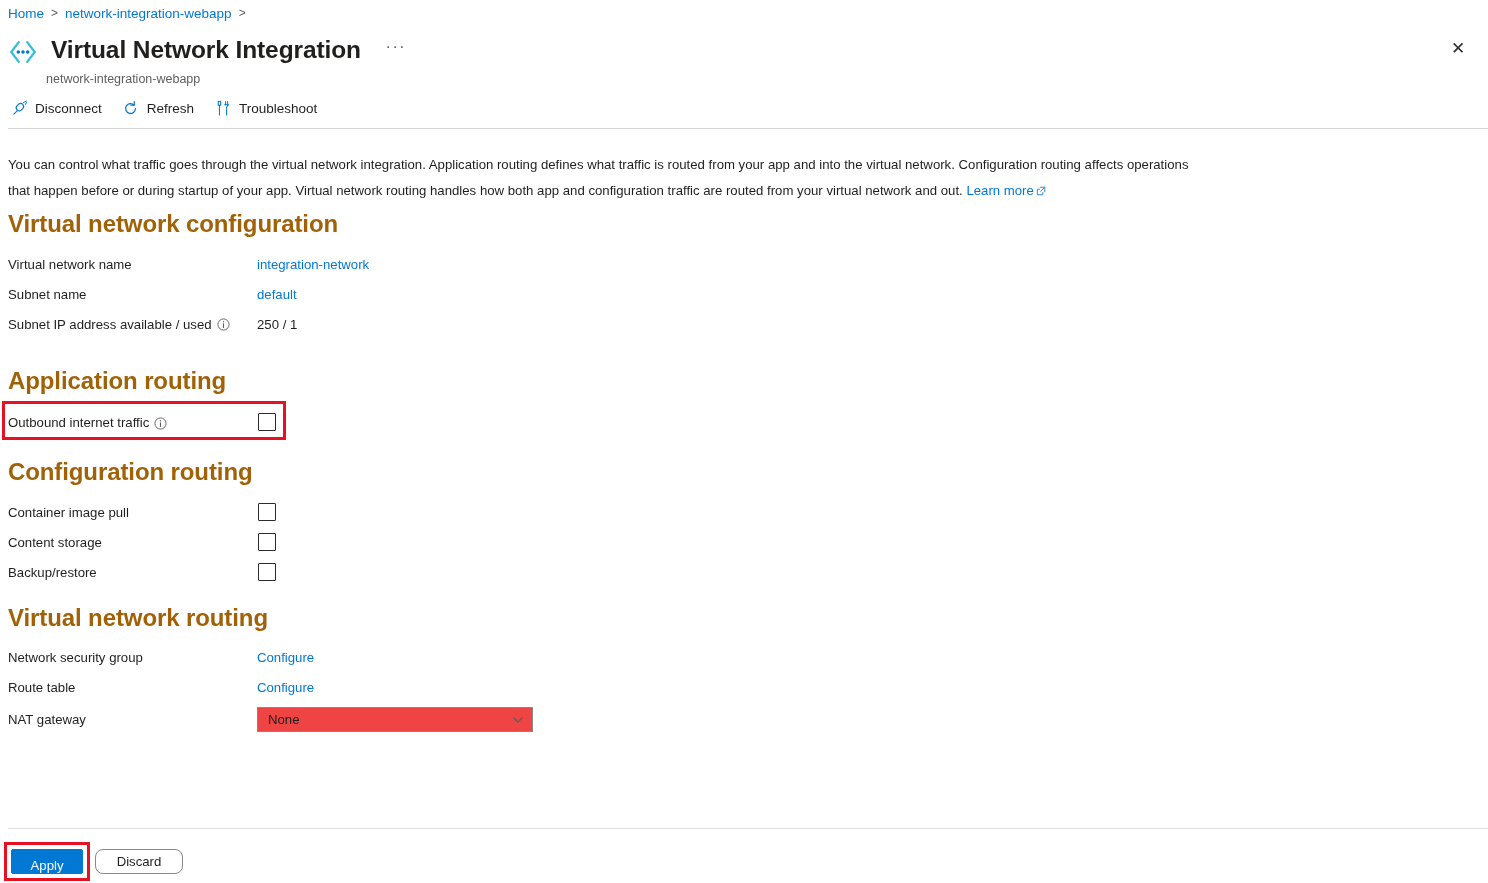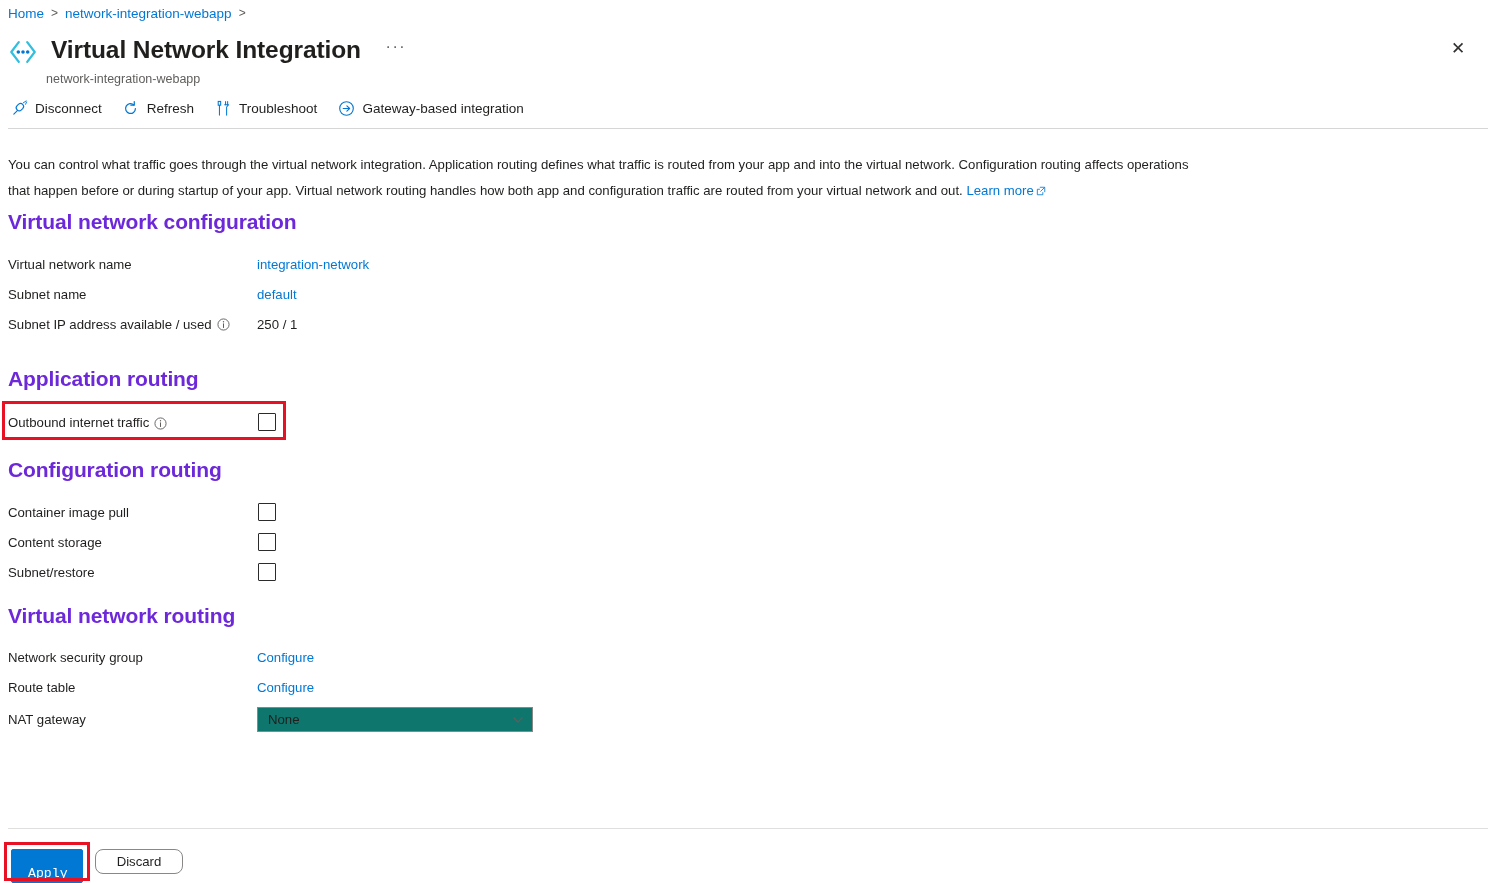--- a/index.html
+++ b/index.html
@@ -157,23 +157,23 @@
     width: 10px;
     height: 10px;
     margin-left: 2px;
     vertical-align: -1px;
   }
 
   
   .sect-head {
     position: absolute;
     left: 8px;
-    font-size: 21px;
+    font-size: 24px;
     font-weight: 600;
-    color: #6d28d9;
+    color: #a16207;
     letter-spacing: -0.1px;
   }
   .row {
     position: absolute;
     left: 8px;
     height: 20px;
     display: flex;
     font-size: 13.2px;
     color: #201f1e;
   }
@@ -235,21 +235,21 @@
     pointer-events: none;
   }
 
   
   .dropdown {
     position: absolute;
     left: 257px;
     width: 276px;
     height: 25px;
     border: 1px solid #8a8886;
-    background: #0f766e;
+    background: #ef4444;
     box-sizing: border-box;
     display: flex;
     align-items: center;
     justify-content: space-between;
     padding: 0 8px 0 10px;
     font-size: 13.2px;
     color: #201f1e;
     cursor: pointer;
   }
   .chev {
@@ -270,23 +270,23 @@
   .btn-apply {
     position: absolute;
     left: 11px;
     top: 849px;
     width: 72px;
     height: 25px;
     background: #0078d4;
     color: #ffffff;
     border: 1px solid #0078d4;
     font-size: 13.2px;
-    font-family: Liberation Mono, monospace;
-    cursor: pointer;
-    padding: 16px;
+    font-family: Liberation Sans, sans-serif;
+    cursor: pointer;
+    padding: 8px;
     border-radius: 2px;
   }
   .btn-discard {
     position: absolute;
     left: 95px;
     top: 849px;
     width: 88px;
     height: 25px;
     background: #ffffff;
     color: #201f1e;
@@ -357,29 +357,20 @@
       <svg viewBox="0 0 18 18" width="17" height="17" aria-hidden="true">
         <rect x="3.4" y="1.5" width="2.6" height="4" fill="none" stroke="#0078d4" stroke-width="1.1"></rect>
         <path d="M4.7 5.5 L4.7 16" stroke="#0078d4" stroke-width="1.1" stroke-linecap="round"></path>
         <path d="M11.2 1.5 L11.2 5 M13.4 1.5 L13.4 5" stroke="#0078d4" stroke-width="1.1" stroke-linecap="round"></path>
         <path d="M10.2 5 L14.4 5 L12.3 7.4 L12.3 16" fill="none" stroke="#0078d4" stroke-width="1.1" stroke-linejoin="round" stroke-linecap="round"></path>
       </svg>
     </span>
     <span>Troubleshoot</span>
   </div>
 
-  <div class="cmd">
-    <span class="ic">
-      <svg viewBox="0 0 18 18" width="17" height="17" aria-hidden="true">
-        <circle cx="9" cy="9" r="7.2" fill="none" stroke="#0078d4" stroke-width="1.2"></circle>
-        <path d="M5.5 9 L12 9 M9.4 6.2 L12.3 9 L9.4 11.8" fill="none" stroke="#0078d4" stroke-width="1.2" stroke-linecap="round" stroke-linejoin="round"></path>
-      </svg>
-    </span>
-    <span>Gateway-based integration</span>
-  </div>
 </div>
 
 <div class="divider-top"></div>
 
 <div class="desc">
   <span>You can control what traffic goes through the virtual network integration. Application routing defines what traffic is routed from your app and into the virtual network. Configuration routing affects operations that happen before or during startup of your app. Virtual network routing handles how both app and configuration traffic are routed from your virtual network and out.</span>
   <a>Learn more</a><span class="ext-link-icon"><svg viewBox="0 0 12 12" width="10" height="10" aria-hidden="true">
         <path d="M4.6 1.5 H10.5 V7.4" fill="none" stroke="#0078d4" stroke-width="1"></path>
         <path d="M10.2 1.8 L5.3 6.7" stroke="#0078d4" stroke-width="1"></path>
         <path d="M8.2 7.4 V10.5 H1.6 V3.9 H4.7" fill="none" stroke="#0078d4" stroke-width="1"></path>
@@ -440,21 +431,21 @@
   <span class="cb-label">Container image pull</span>
   <span class="checkbox"></span>
 </div>
 
 <div class="cbrow" style="top:531px">
   <span class="cb-label">Content storage</span>
   <span class="checkbox"></span>
 </div>
 
 <div class="cbrow" style="top:561px">
-  <span class="cb-label">Subnet/restore</span>
+  <span class="cb-label">Backup/restore</span>
   <span class="checkbox"></span>
 </div>
 
 <div class="sect-head" style="top:604px">Virtual network routing</div>
 
 <div class="row" style="top:647px">
   <span class="row-label">Network security group</span>
   <span class="row-value">
       <a class="lnk">Configure</a>
     </span>

